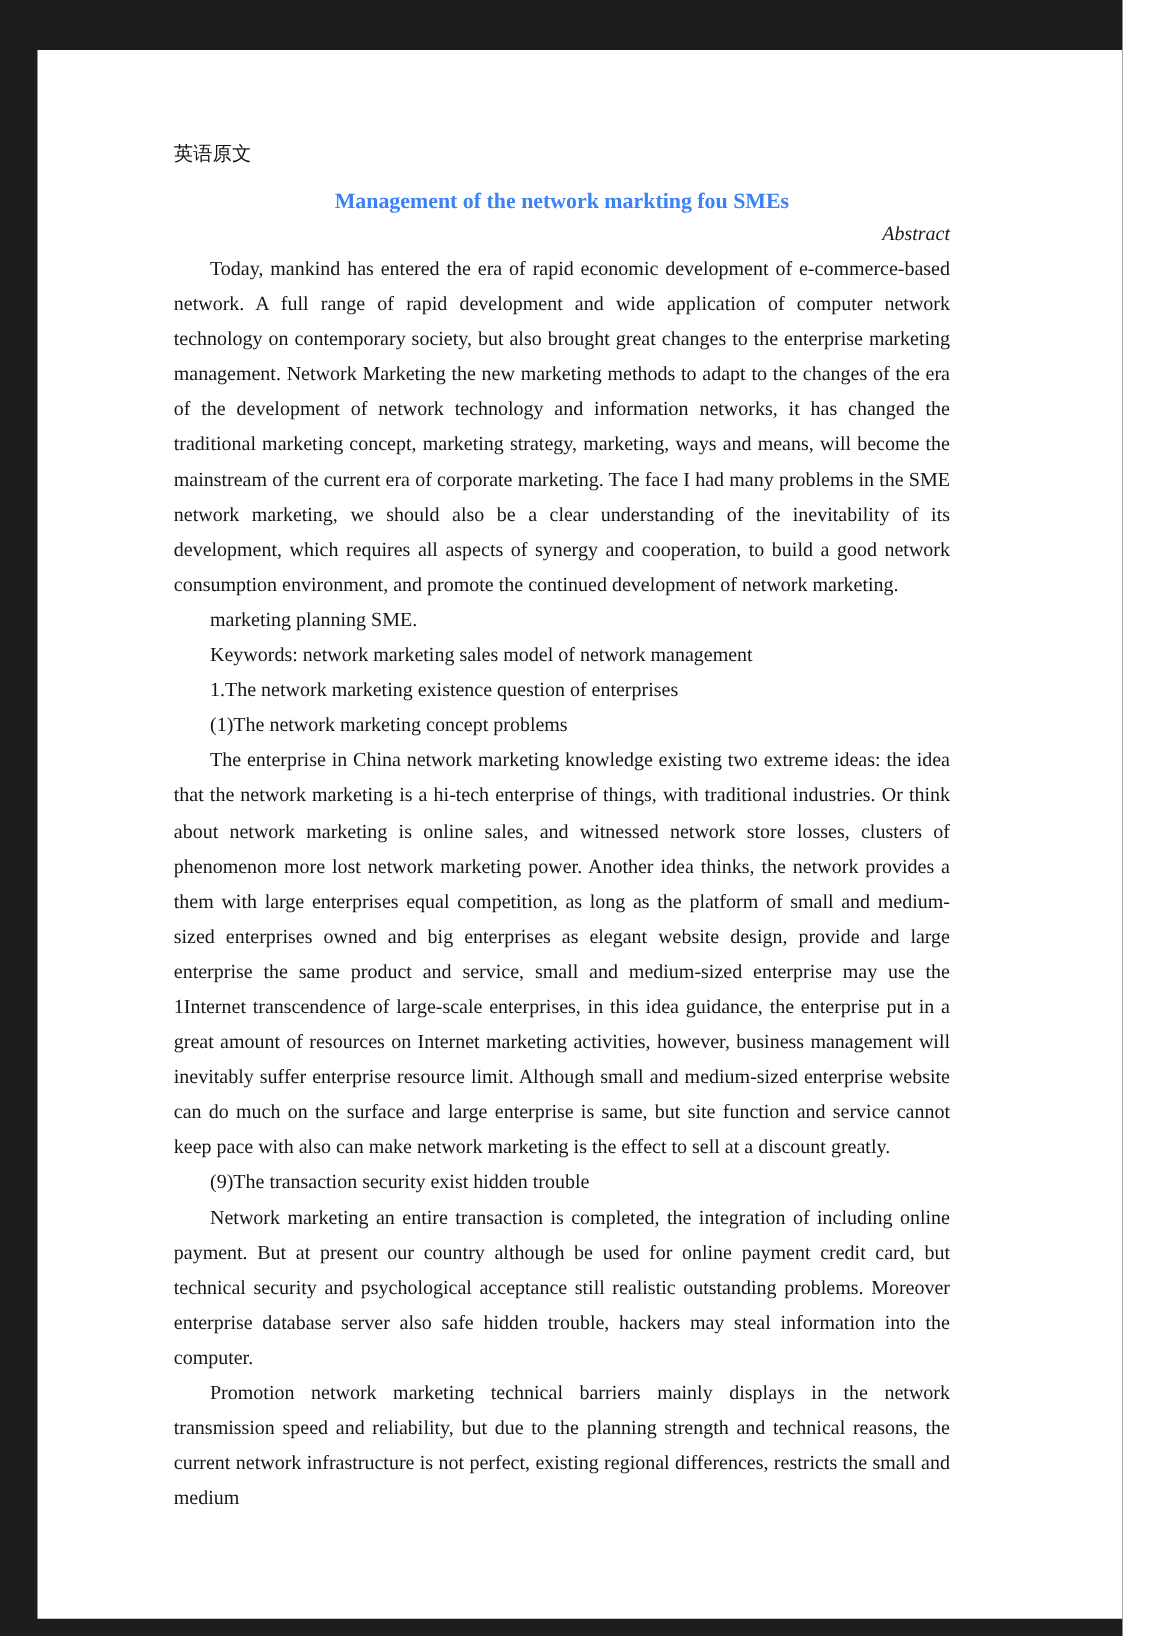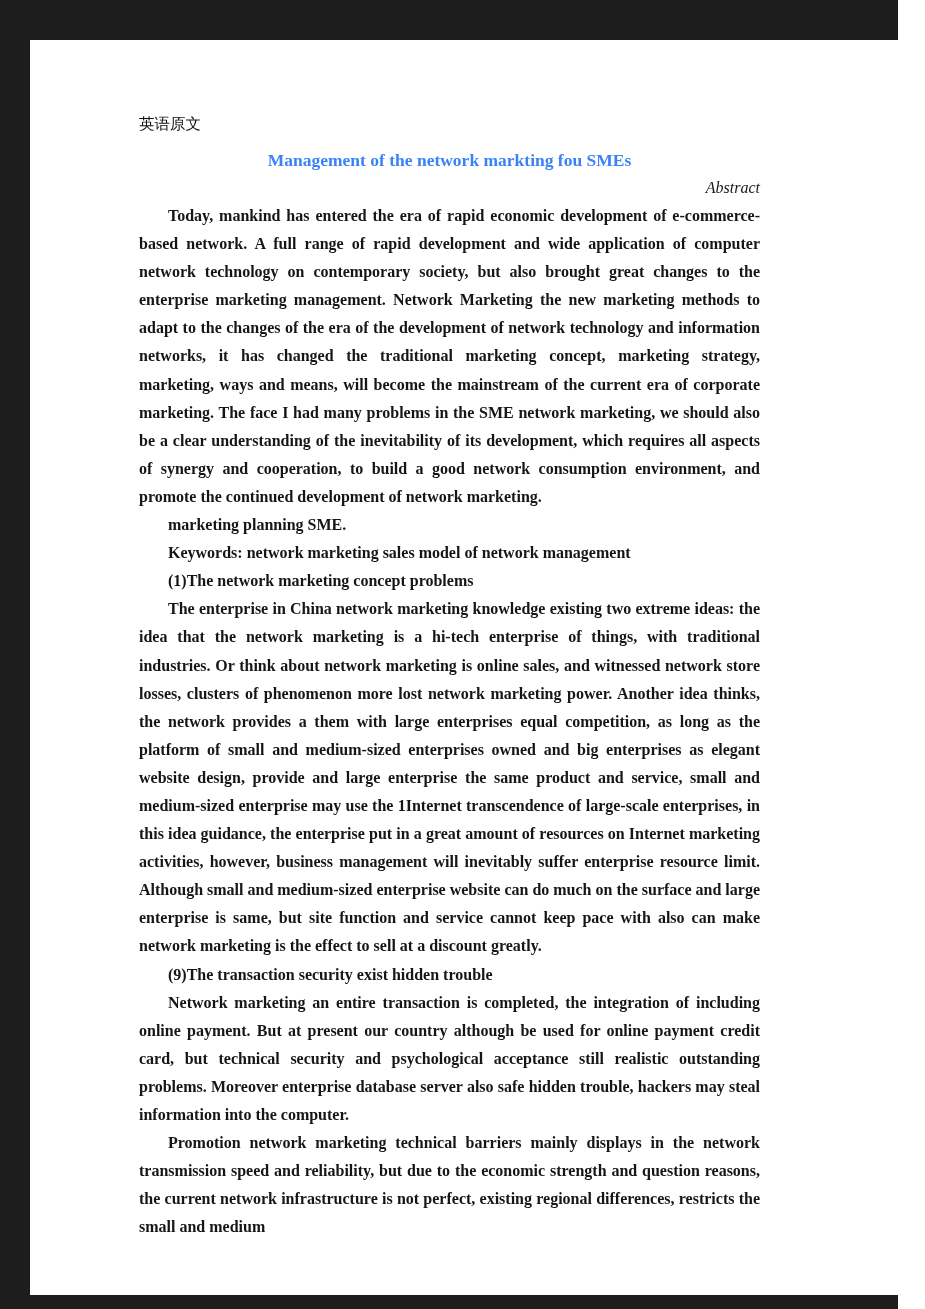--- a/index.html
+++ b/index.html
@@ -45,47 +45,47 @@
     font-size: 16px;
     line-height: 28px;
   }
   .block {
     margin: 0;
     font-size: 16px;
     line-height: 28.1px;
     text-align: justify;
     text-indent: 29px;
     color: #161616;
-    font-weight: bold;
   }
 </style>
 </head>
 <body>
 
 <div class="scan">
   <div class="page">
 
     <div class="doc-label">英语原文</div>
 
     <h1 class="title">Management of the network markting fou SMEs</h1>
 
     <div class="abstract-heading">Abstract</div>
 
     <p class="block">Today, mankind has entered the era of rapid economic development of e-commerce-based network. A full range of rapid development and wide application of computer network technology on contemporary society, but also brought great changes to the enterprise marketing management. Network Marketing the new marketing methods to adapt to the changes of the era of the development of network technology and information networks, it has changed the traditional marketing concept, marketing strategy, marketing, ways and means, will become the mainstream of the current era of corporate marketing. The face I had many problems in the SME network marketing, we should also be a clear understanding of the inevitability of its development, which requires all aspects of synergy and cooperation, to build a good network consumption environment, and promote the continued development of network marketing.</p>
 
     <p class="block">marketing planning SME.</p>
 
     <p class="block">Keywords: network marketing sales model of network management</p>
 
+    <p class="block">1.The network marketing existence question of enterprises</p>
 
     <p class="block">(1)The network marketing concept problems</p>
 
     <p class="block">The enterprise in China network marketing knowledge existing two extreme ideas: the idea that the network marketing is a hi-tech enterprise of things, with traditional industries. Or think about network marketing is online sales, and witnessed network store losses, clusters of phenomenon more lost network marketing power. Another idea thinks, the network provides a them with large enterprises equal competition, as long as the platform of small and medium-sized enterprises owned and big enterprises as elegant website design, provide and large enterprise the same product and service, small and medium-sized enterprise may use the 1Internet transcendence of large-scale enterprises, in this idea guidance, the enterprise put in a great amount of resources on Internet marketing activities, however, business management will inevitably suffer enterprise resource limit. Although small and medium-sized enterprise website can do much on the surface and large enterprise is same, but site function and service cannot keep pace with also can make network marketing is the effect to sell at a discount greatly.</p>
 
     <p class="block">(9)The transaction security exist hidden trouble</p>
 
     <p class="block">Network marketing an entire transaction is completed, the integration of including online payment. But at present our country although be used for online payment credit card, but technical security and psychological acceptance still realistic outstanding problems. Moreover enterprise database server also safe hidden trouble, hackers may steal information into the computer.</p>
 
 
-    <p class="block">Promotion network marketing technical barriers mainly displays in the network transmission speed and reliability, but due to the economic strength and question reasons, the current network infrastructure is not perfect, existing regional differences, restricts the small and medium</p>
+    <p class="block">Promotion network marketing technical barriers mainly displays in the network transmission speed and reliability, but due to the planning strength and technical reasons, the current network infrastructure is not perfect, existing regional differences, restricts the small and medium</p>
 
   </div>
 </div>
 
 </body></html>

